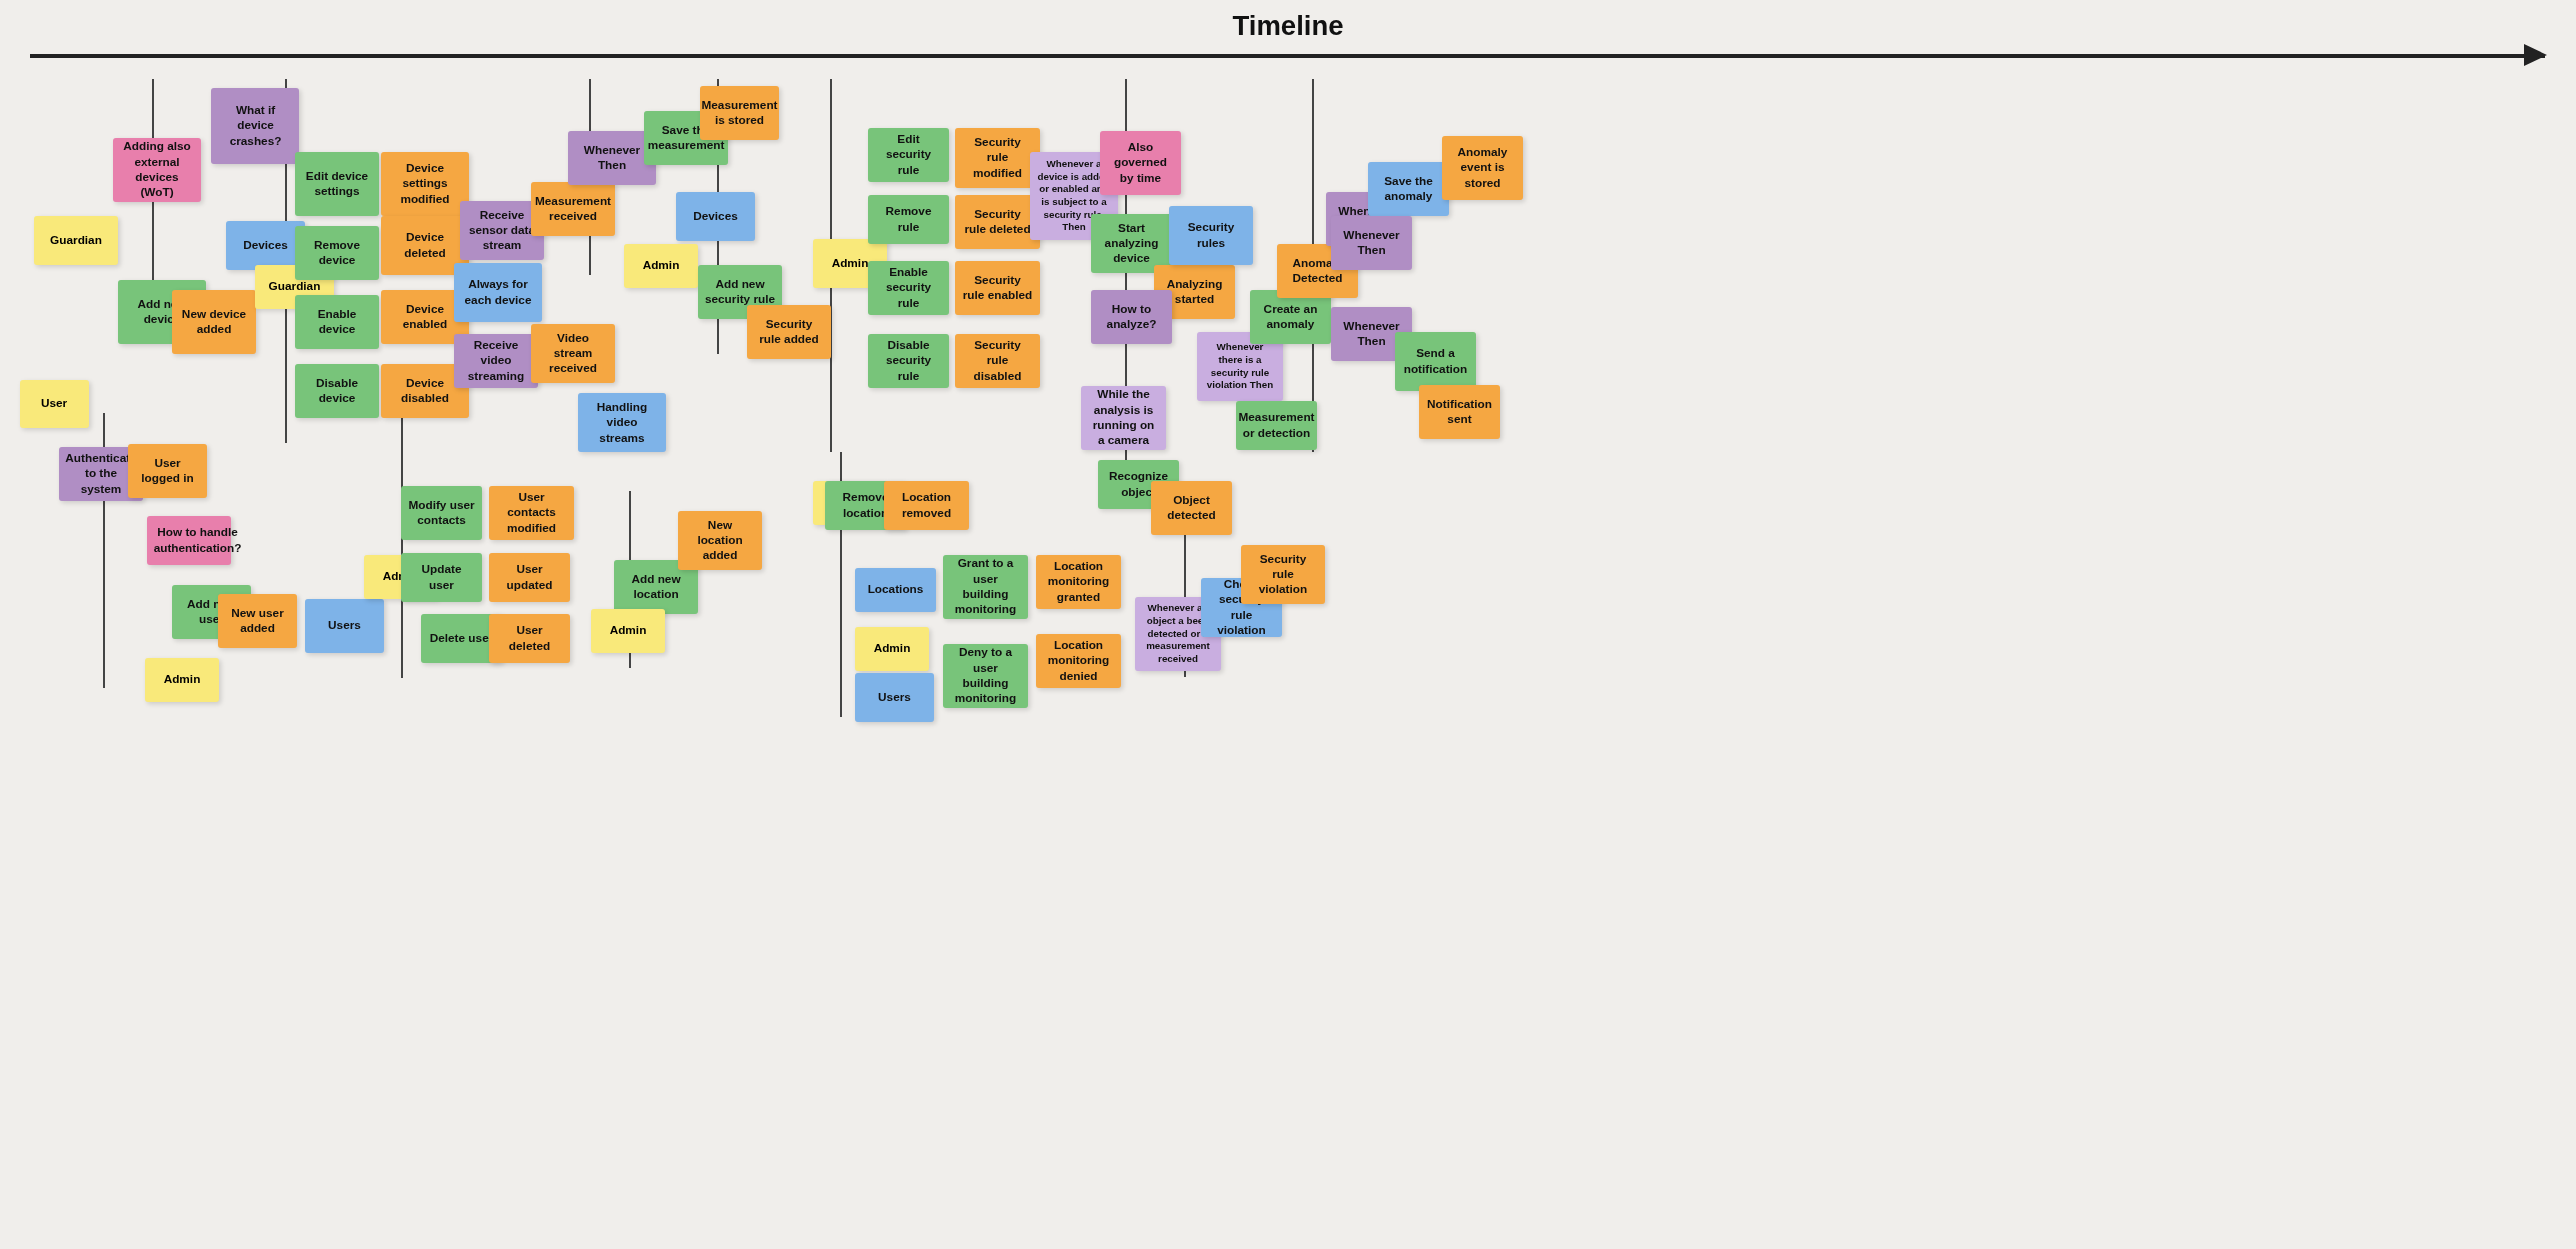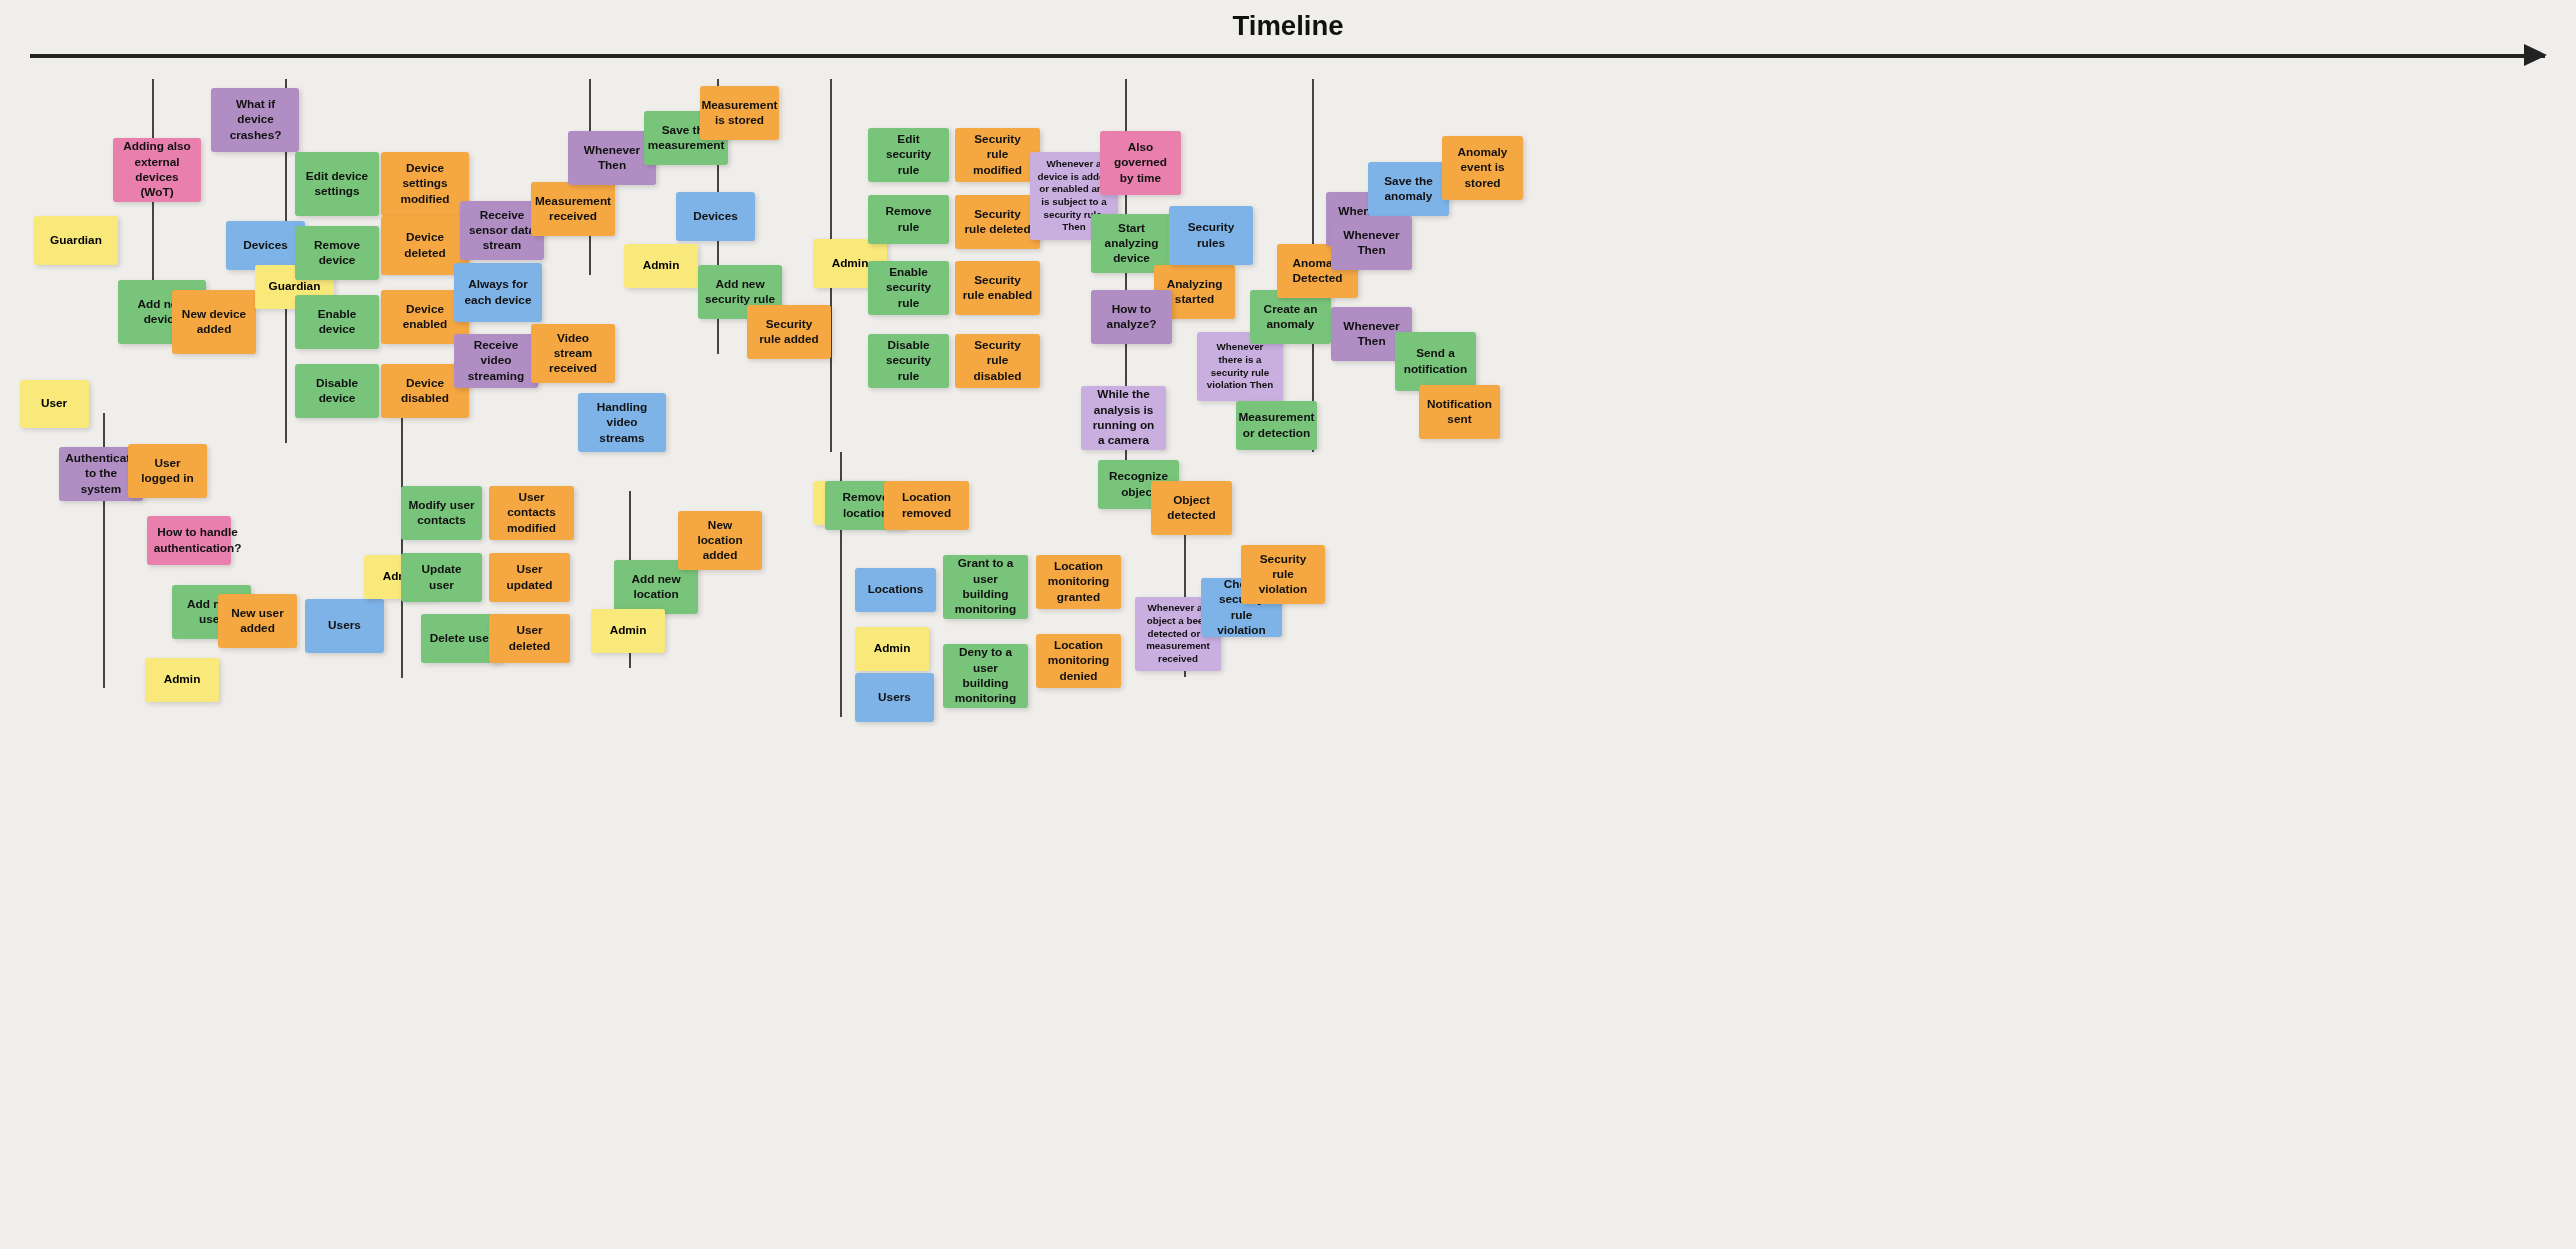--- a/index.html
+++ b/index.html
@@ -87,21 +87,21 @@
     <div class="line-vertical" style="left: 840px; top: 452px; height: 265px;"></div>
     <div class="line-vertical" style="left: 1125px; top: 79px; height: 393px;"></div>
     <div class="line-vertical" style="left: 1312px; top: 79px; height: 373px;"></div>
     <div class="line-vertical" style="left: 1184px; top: 481px; height: 196px;"></div>
     <div class="note yellow" style="left: 34px; top: 216px; width: 84px; height: 49px;">
       <span>Guardian</span>
     </div>
     <div class="note pink" style="left: 113px; top: 138px; width: 88px; height: 64px;">
       <span>Adding also external devices (WoT)</span>
     </div>
-    <div class="note purple" style="left: 211px; top: 88px; width: 88px; height: 64px; padding-left: 8px;">
+    <div class="note purple" style="left: 211px; top: 88px; width: 88px; height: 76px; padding-left: 8px;">
       <span>What if device crashes?</span>
     </div>
     <div class="note green" style="left: 118px; top: 280px; width: 88px; height: 64px;">
       <span>Add new device</span>
     </div>
     <div class="note orange" style="left: 172px; top: 290px; width: 84px; height: 64px;">
       <span>New device added</span>
     </div>
     <div class="note blue" style="left: 226px; top: 221px; width: 79px; height: 49px;">
       <span>Devices</span>
@@ -225,21 +225,21 @@
     </div>
     <div class="note yellow" style="left: 591px; top: 609px; width: 74px; height: 44px;">
       <span>Admin</span>
     </div>
     <div class="note yellow" style="left: 813px; top: 239px; width: 74px; height: 49px;">
       <span>Admin</span>
     </div>
     <div class="note green" style="left: 868px; top: 128px; width: 81px; height: 54px;">
       <span>Edit security rule</span>
     </div>
-    <div class="note orange" style="left: 955px; top: 128px; width: 85px; height: 54px;">
+    <div class="note orange" style="left: 955px; top: 128px; width: 85px; height: 60px;">
       <span>Security rule modified</span>
     </div>
     <div class="note green" style="left: 868px; top: 195px; width: 81px; height: 49px;">
       <span>Remove rule</span>
     </div>
     <div class="note orange" style="left: 955px; top: 195px; width: 85px; height: 54px; justify-content: flex-end;">
       <span>Security rule deleted</span>
     </div>
     <div class="note green" style="left: 868px; top: 261px; width: 81px; height: 54px;">
       <span>Enable security rule</span>

